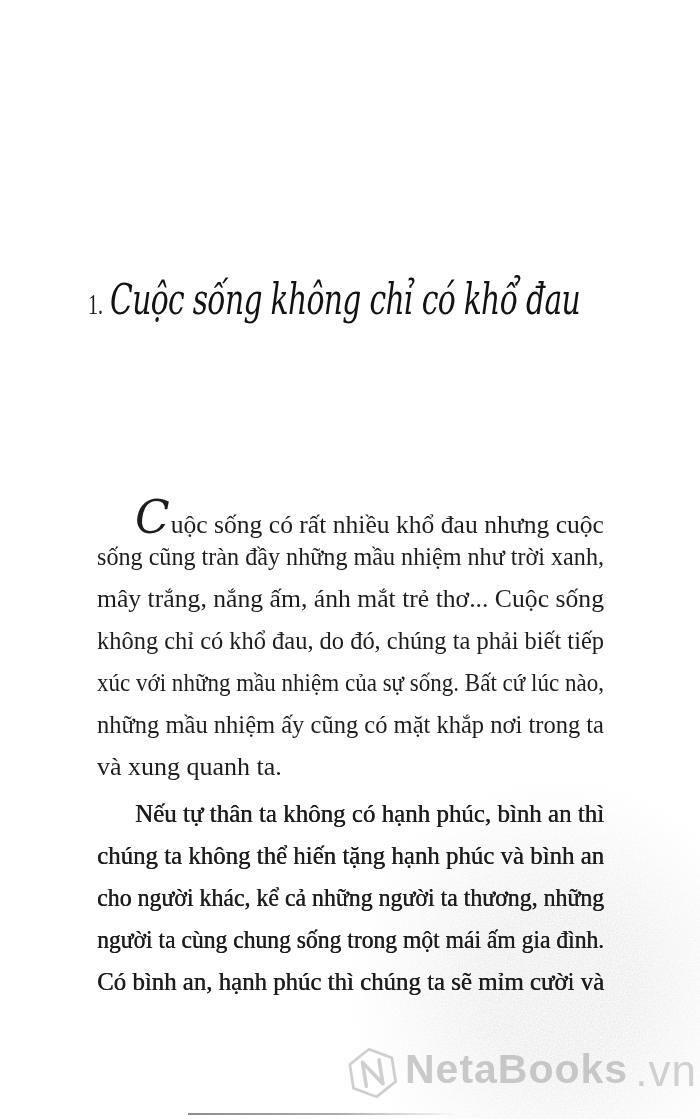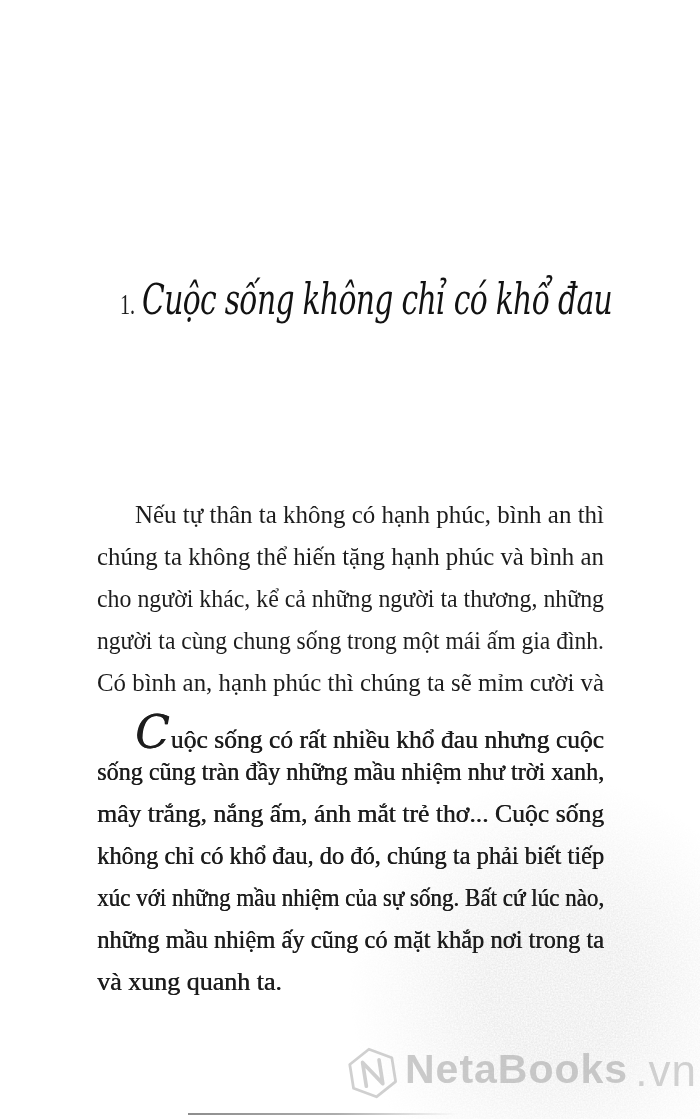--- a/index.html
+++ b/index.html
@@ -40,21 +40,21 @@
     color: var(--watermark, #9e9e9e);
   }
   .wm-domain {
     font-family: "Liberation Sans", sans-serif;
     font-weight: 400; font-size: 44px; letter-spacing: 1px;
     color: #ababab;
   }
 
   
   .chapter-heading {
-    position: absolute; left: 120px; top: 274px; width: 492px; height: 88px;
+    position: absolute; left: 88px; top: 274px; width: 492px; height: 88px;
     z-index: 3; white-space: nowrap;
   }
   .head-fit { display: inline-block; transform-origin: left center; }
   .chapter-number {
     font-family: "Liberation Serif", serif; font-size: 29px;
     color: var(--ink, #1a1a1a); margin-right: 10px;
   }
   .chapter-title {
     font-family: "DejaVu Serif", serif; font-style: italic;
     font-size: 43px; letter-spacing: -1px; color: #121212;
@@ -103,28 +103,28 @@
 </div>
 
 <div class="chapter-heading">
   <span class="head-fit" style="transform: scaleX(0.693736);">
     <span class="chapter-number">1.</span><span class="chapter-title">Cuộc sống không chỉ có khổ đau</span>
   </span>
 </div>
 
 <div class="body-text" id="body-text">
     <div class="para">
-      <div class="line indent"><span class="ln" style="transform: scaleX(0.960082);">Nếu tự thân ta không có hạnh phúc, bình an thì</span></div>
-      <div class="line"><span class="ln" style="transform: scaleX(0.956632);">chúng ta không thể hiến tặng hạnh phúc và bình an</span></div>
-      <div class="line"><span class="ln" style="transform: scaleX(0.916999);">cho người khác, kể cả những người ta thương, những</span></div>
-      <div class="line"><span class="ln" style="transform: scaleX(0.907636);">người ta cùng chung sống trong một mái ấm gia đình.</span></div>
-      <div class="line"><span class="ln" style="transform: scaleX(0.955843);">Có bình an, hạnh phúc thì chúng ta sẽ mỉm cười và</span></div>
-    </div>
-    <div class="para">
       <div class="line indent"><span class="ln" style="transform: scaleX(0.984648);"><span class="initial">C</span>uộc sống có rất nhiều khổ đau nhưng cuộc</span></div>
       <div class="line"><span class="ln" style="transform: scaleX(0.928651);">sống cũng tràn đầy những mầu nhiệm như trời xanh,</span></div>
       <div class="line"><span class="ln" style="transform: scaleX(0.987492);">mây trắng, nắng ấm, ánh mắt trẻ thơ... Cuộc sống</span></div>
       <div class="line"><span class="ln" style="transform: scaleX(0.93995);">không chỉ có khổ đau, do đó, chúng ta phải biết tiếp</span></div>
       <div class="line"><span class="ln" style="transform: scaleX(0.88588);">xúc với những mầu nhiệm của sự sống. Bất cứ lúc nào,</span></div>
       <div class="line"><span class="ln" style="transform: scaleX(0.943064);">những mầu nhiệm ấy cũng có mặt khắp nơi trong ta</span></div>
       <div class="line noscale"><span class="ln">và xung quanh ta.</span></div>
     </div>
+    <div class="para">
+      <div class="line indent"><span class="ln" style="transform: scaleX(0.960082);">Nếu tự thân ta không có hạnh phúc, bình an thì</span></div>
+      <div class="line"><span class="ln" style="transform: scaleX(0.956632);">chúng ta không thể hiến tặng hạnh phúc và bình an</span></div>
+      <div class="line"><span class="ln" style="transform: scaleX(0.916999);">cho người khác, kể cả những người ta thương, những</span></div>
+      <div class="line"><span class="ln" style="transform: scaleX(0.907636);">người ta cùng chung sống trong một mái ấm gia đình.</span></div>
+      <div class="line"><span class="ln" style="transform: scaleX(0.955843);">Có bình an, hạnh phúc thì chúng ta sẽ mỉm cười và</span></div>
+    </div>
   </div>
 
 </body></html>

